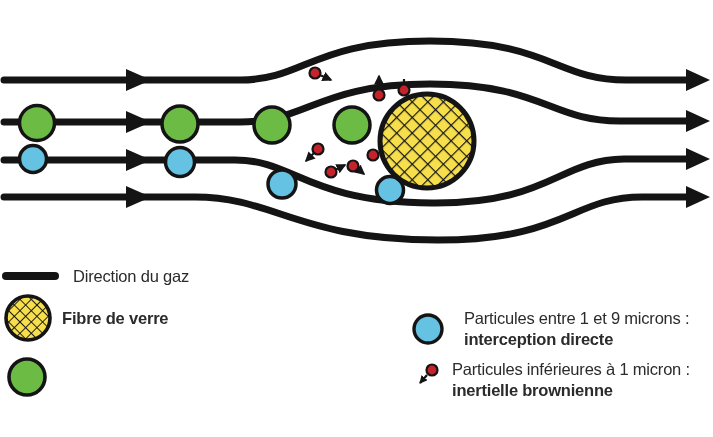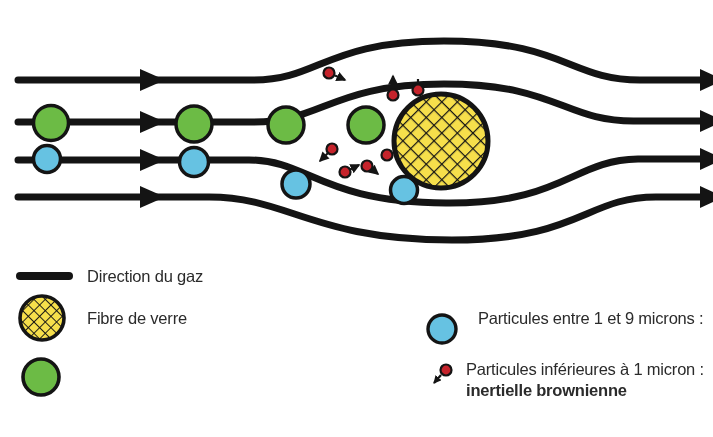--- a/index.html
+++ b/index.html
@@ -1,21 +1,21 @@
 <!DOCTYPE html>
 <html><head>
 <meta charset="utf-8">
 <style>
   html, body { margin:0; padding:0; }
   body {
     width:713px; height:437px; background:#ffffff; overflow:hidden;
     font-family:"Liberation Sans", sans-serif;
     position:relative;
   }
-  .stage { position:absolute; inset:0;margin-left:14px; }
+  .stage { position:absolute; inset:0; }
   svg.diagram { position:absolute; left:0; top:0; }
   .flow { stroke:#141414; stroke-width:7; fill:none; stroke-linecap:round; }
   .ahead { fill:#141414; stroke:none; }
   .gpart { fill:#6cbb45; stroke:#141414; stroke-width:3.5; }
   .bpart { fill:#66c2e2; stroke:#141414; stroke-width:3.5; }
   .rpart { fill:#c5232b; stroke:#141414; stroke-width:2.2; }
   .rstem { stroke:#141414; stroke-width:2.2; fill:none; }
   .legend-label {
     position:absolute; font-size:16.5px; line-height:21px; color:#2b2b2b;
     letter-spacing:-0.2px; white-space:nowrap;
@@ -110,35 +110,36 @@
     <svg class="swatch" style="left:3px; top:293px;" width="50" height="50" viewBox="0 0 50 50">
       <defs>
         <pattern id="hatchSm" patternUnits="userSpaceOnUse" width="8" height="8" patternTransform="rotate(45)">
           <rect width="8" height="8" fill="#f6df4b"></rect>
           <line x1="0" y1="0" x2="0" y2="8" stroke="#141414" stroke-width="1.9"></line>
           <line x1="0" y1="0" x2="8" y2="0" stroke="#141414" stroke-width="1.9"></line>
         </pattern>
       </defs>
       <circle cx="25" cy="25" r="22" fill="url(#hatchSm)" stroke="#141414" stroke-width="3.6"></circle>
     </svg>
-    <div class="legend-label" style="left:73px; top:308px;">
+    <div class="legend-label" style="left:62px; top:308px;font-weight:bold;">
       <span>Fibre de verre</span>
     </div>
 
     <svg class="swatch" style="left:6px; top:356px;" width="42" height="42" viewBox="0 0 42 42">
       <circle cx="21" cy="21" r="18" fill="#6cbb45" stroke="#141414" stroke-width="3.6"></circle>
     </svg>
     <div class="legend-label" style="left:73px; top:361px;">
     </div>
 
     <svg class="swatch" style="left:411px; top:312px;" width="34" height="34" viewBox="0 0 34 34">
       <circle cx="17" cy="17" r="14" fill="#66c2e2" stroke="#141414" stroke-width="3.4"></circle>
     </svg>
     <div class="legend-label" style="left:464px; top:308px;">
       <span>Particules entre 1 et 9 microns :</span>
+      <b>interception directe</b>
     </div>
 
     <svg class="swatch" style="left:410px; top:360px;" width="32" height="32" viewBox="0 0 32 32">
       <defs>
         <marker id="ah2" markerUnits="userSpaceOnUse" markerWidth="10" markerHeight="10" refX="7" refY="4" orient="auto">
           <polygon points="0,0 8,4 0,8" fill="#141414"></polygon>
         </marker>
       </defs>
       <line x1="17" y1="15" x2="10" y2="23" stroke="#141414" stroke-width="2.2" marker-end="url(#ah2)"></line>
       <circle cx="22" cy="10" r="5.5" fill="#c5232b" stroke="#141414" stroke-width="2.2"></circle>

